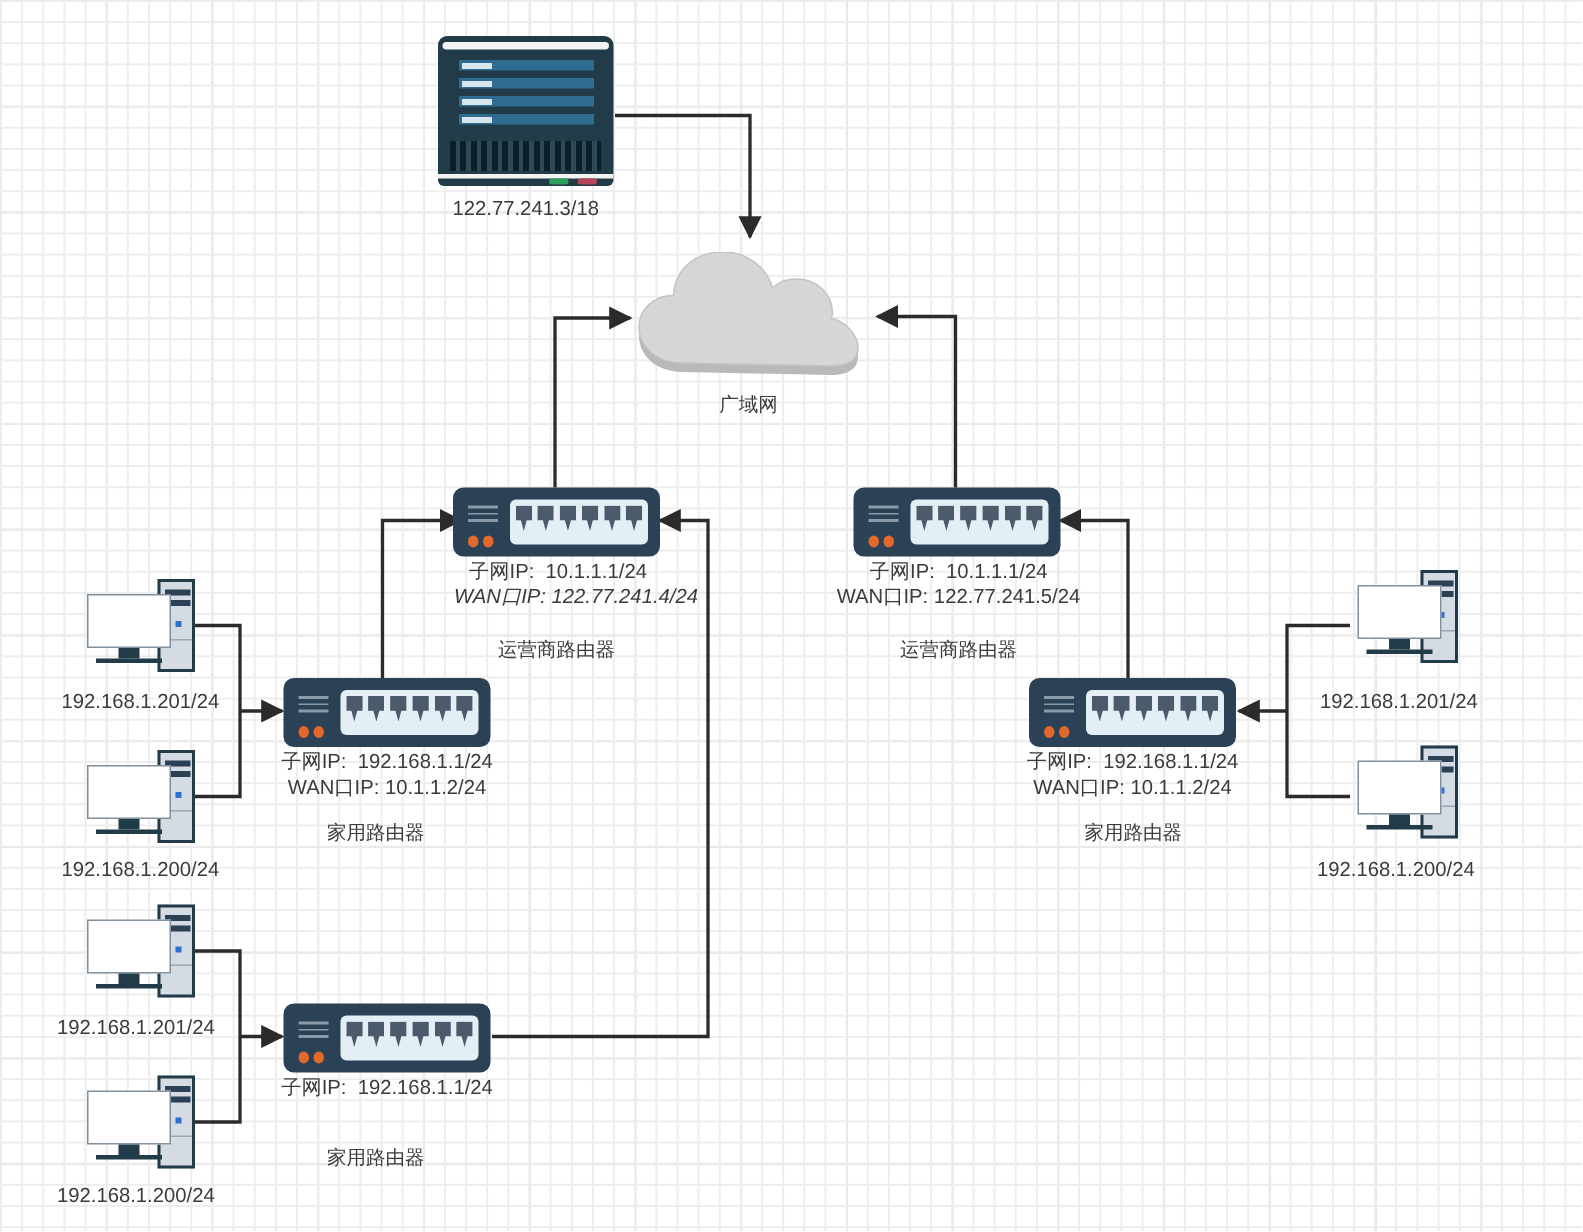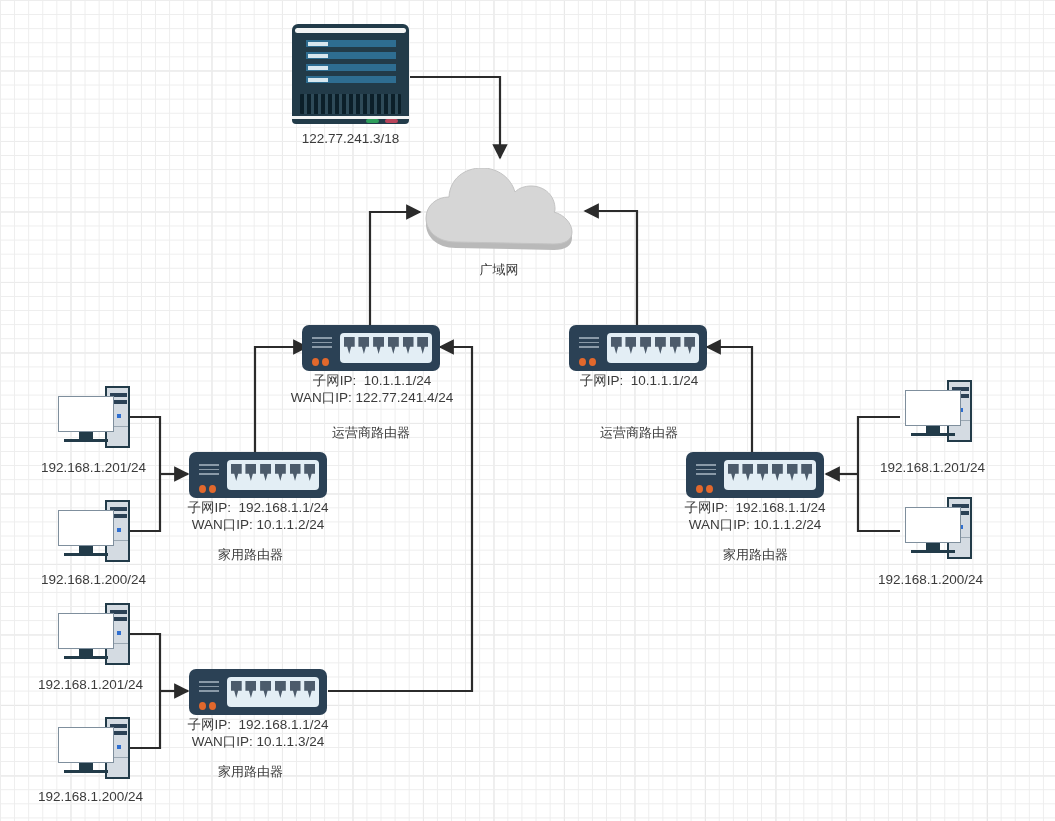--- a/index.html
+++ b/index.html
@@ -218,41 +218,42 @@
     <div class="ports">
       <div class="port"></div>
         <div class="port"></div>
         <div class="port"></div>
       <div class="port"></div>
         <div class="port"></div>
         <div class="port"></div>
     </div>
   </div>
   <div class="lbl center mono-ip" style="left:272px; top:371px; width:200px;">子网IP:  10.1.1.1/24</div>
-  <div class="lbl center mono-ip" style="left:272px; top:388px; width:200px;">WAN口IP: 122.77.241.4/24</div>
+  <div class="lbl center mono-ip" style="left:284px; top:388px; width:200px;font-style:italic;">WAN口IP: 122.77.241.4/24</div>
   <div class="lbl center role" style="left:286px; top:423px; width:170px;">运营商路由器</div>
 
   <div class="node router" style="left:569px; top:325px;">
     <div class="shell"></div>
     <div class="lines">
         <span></span>
         <span></span>
         <span></span>
       </div>
     <div class="dots"><span></span><span></span></div>
     <div class="ports">
       <div class="port"></div>
         <div class="port"></div>
         <div class="port"></div>
       <div class="port"></div>
         <div class="port"></div>
         <div class="port"></div>
     </div>
   </div>
   <div class="lbl center mono-ip" style="left:539px; top:371px; width:200px;">子网IP:  10.1.1.1/24</div>
+  <div class="lbl center mono-ip" style="left:539px; top:388px; width:200px;">WAN口IP: 122.77.241.5/24</div>
   <div class="lbl center role" style="left:554px; top:423px; width:170px;">运营商路由器</div>
 
   <div class="node router" style="left:189px; top:452px;">
     <div class="shell"></div>
     <div class="lines">
         <span></span>
         <span></span>
         <span></span>
       </div>
     <div class="dots"><span></span><span></span></div>
@@ -280,21 +281,20 @@
     <div class="ports">
       <div class="port"></div>
         <div class="port"></div>
         <div class="port"></div>
       <div class="port"></div>
         <div class="port"></div>
         <div class="port"></div>
     </div>
   </div>
   <div class="lbl center mono-ip" style="left:150px; top:715px; width:216px;">子网IP:  192.168.1.1/24</div>
-  <div class="lbl center mono-ip" style="left:150px; top:732px; width:216px;">WAN口IP: 10.1.1.3/24</div>
   <div class="lbl center role" style="left:173px; top:762px; width:155px;">家用路由器</div>
 
   <div class="node router" style="left:686px; top:452px;">
     <div class="shell"></div>
     <div class="lines">
         <span></span>
         <span></span>
         <span></span>
       </div>
     <div class="dots"><span></span><span></span></div>

